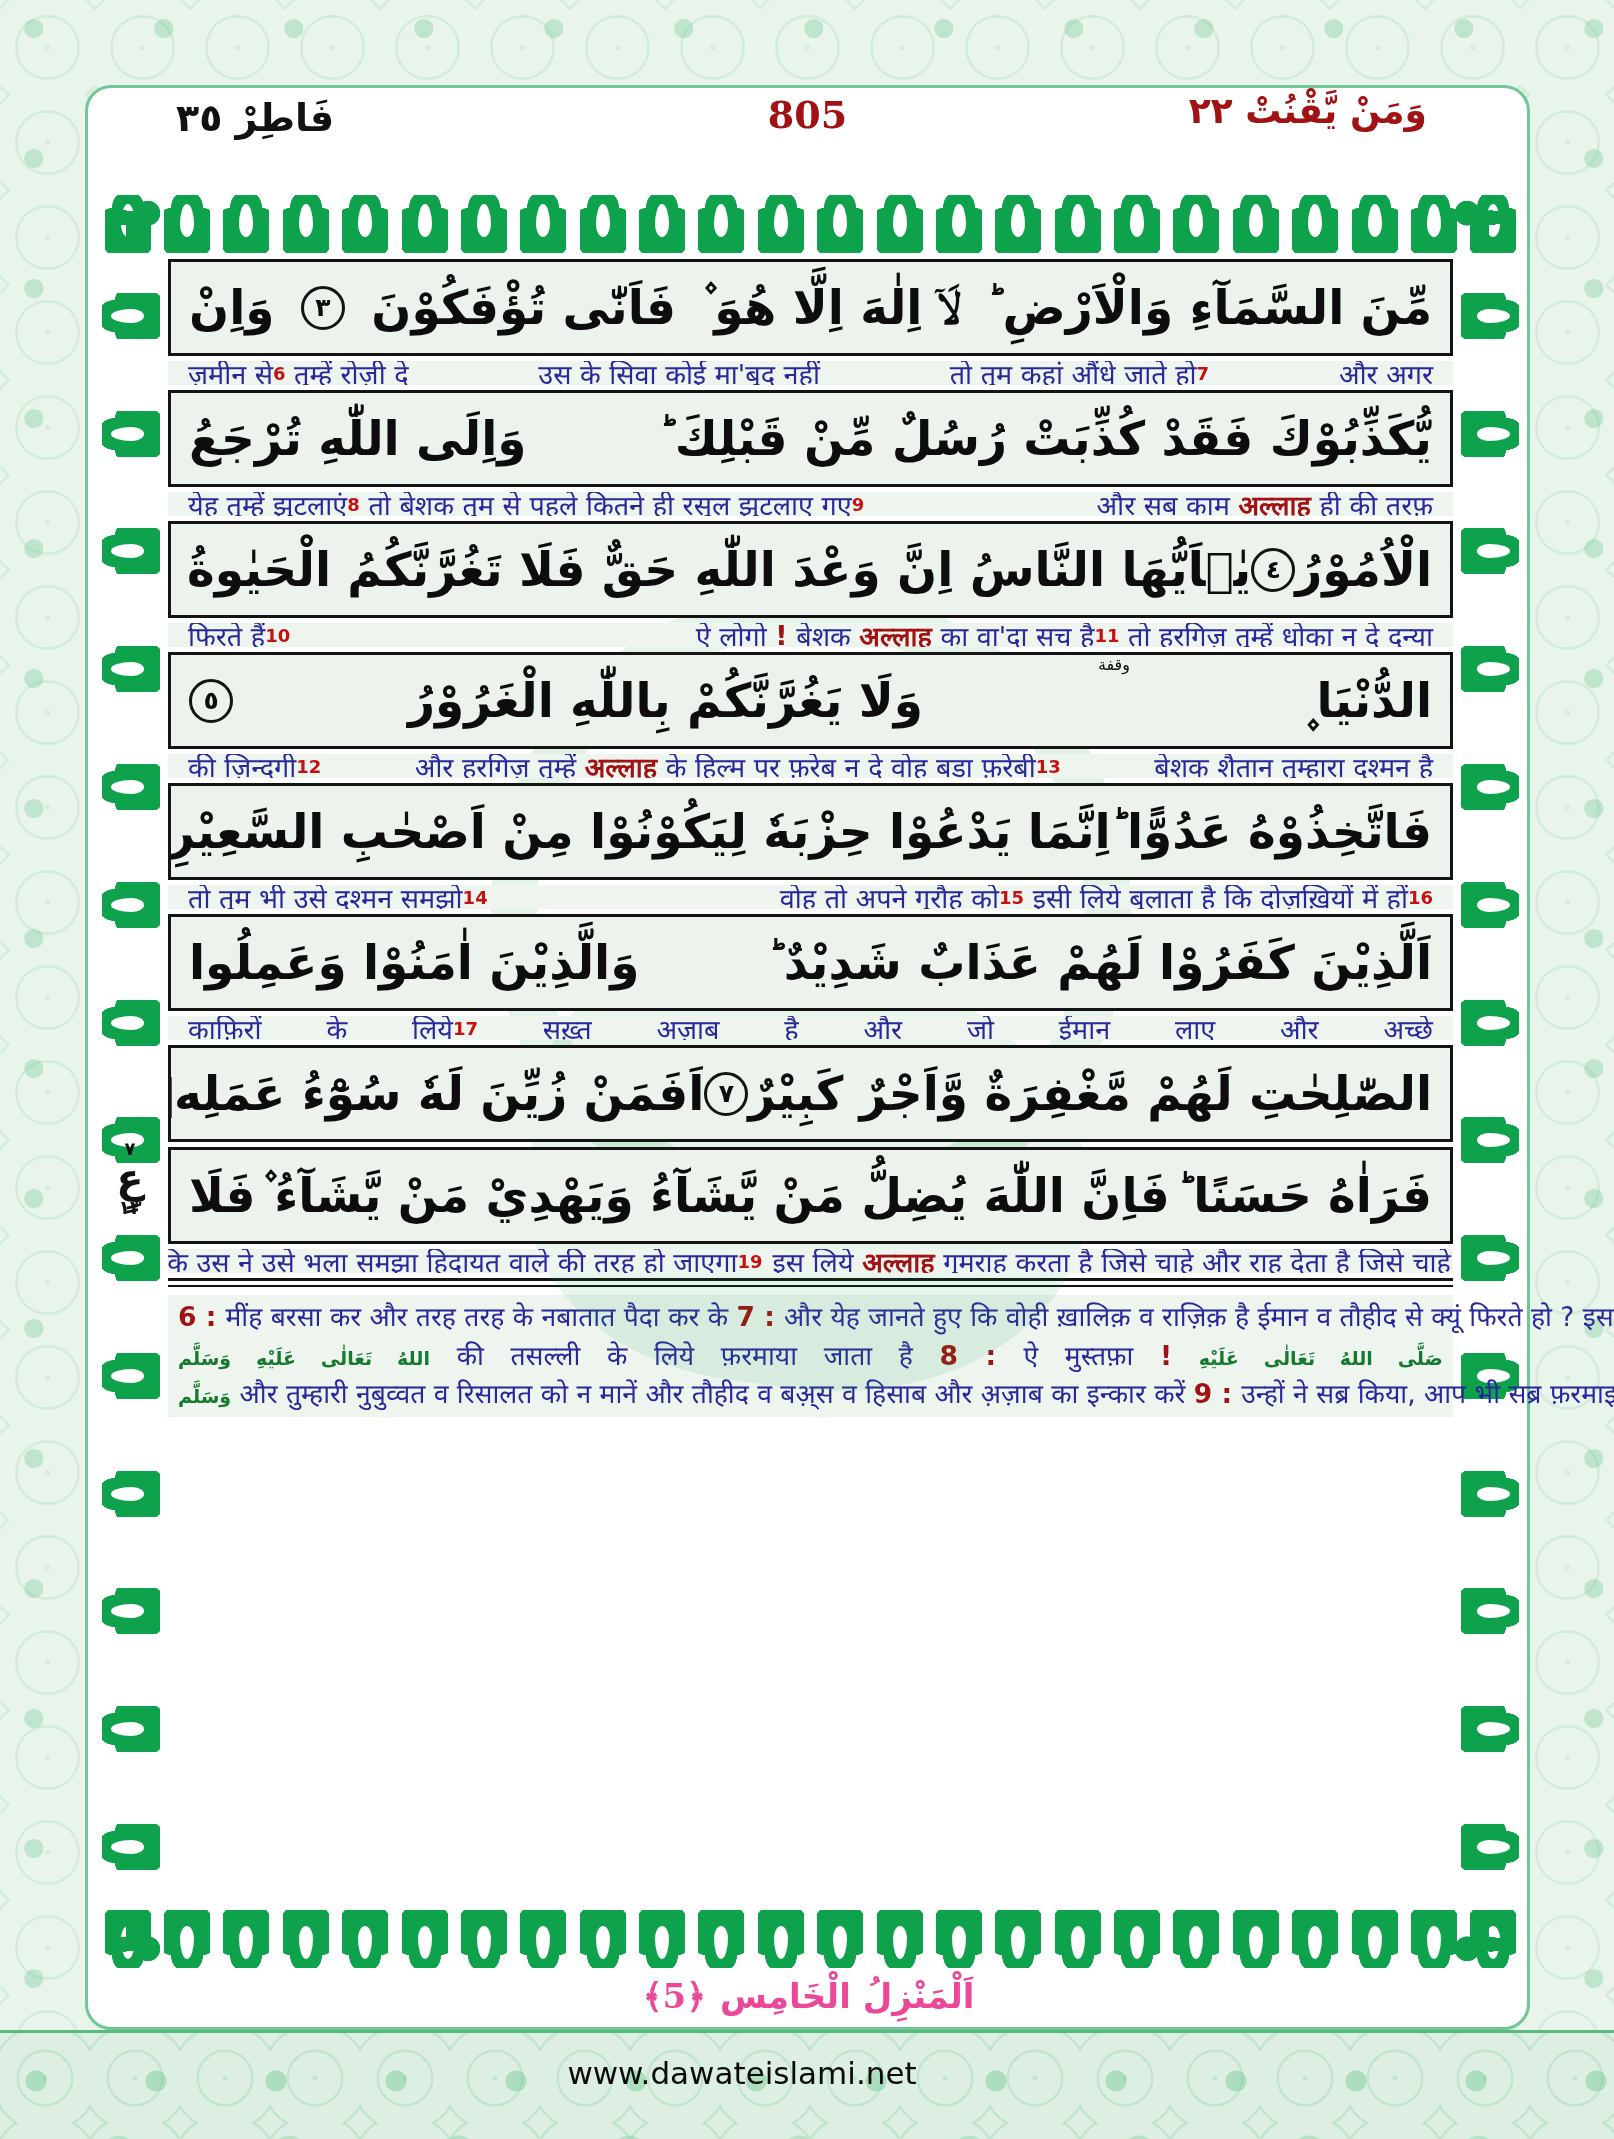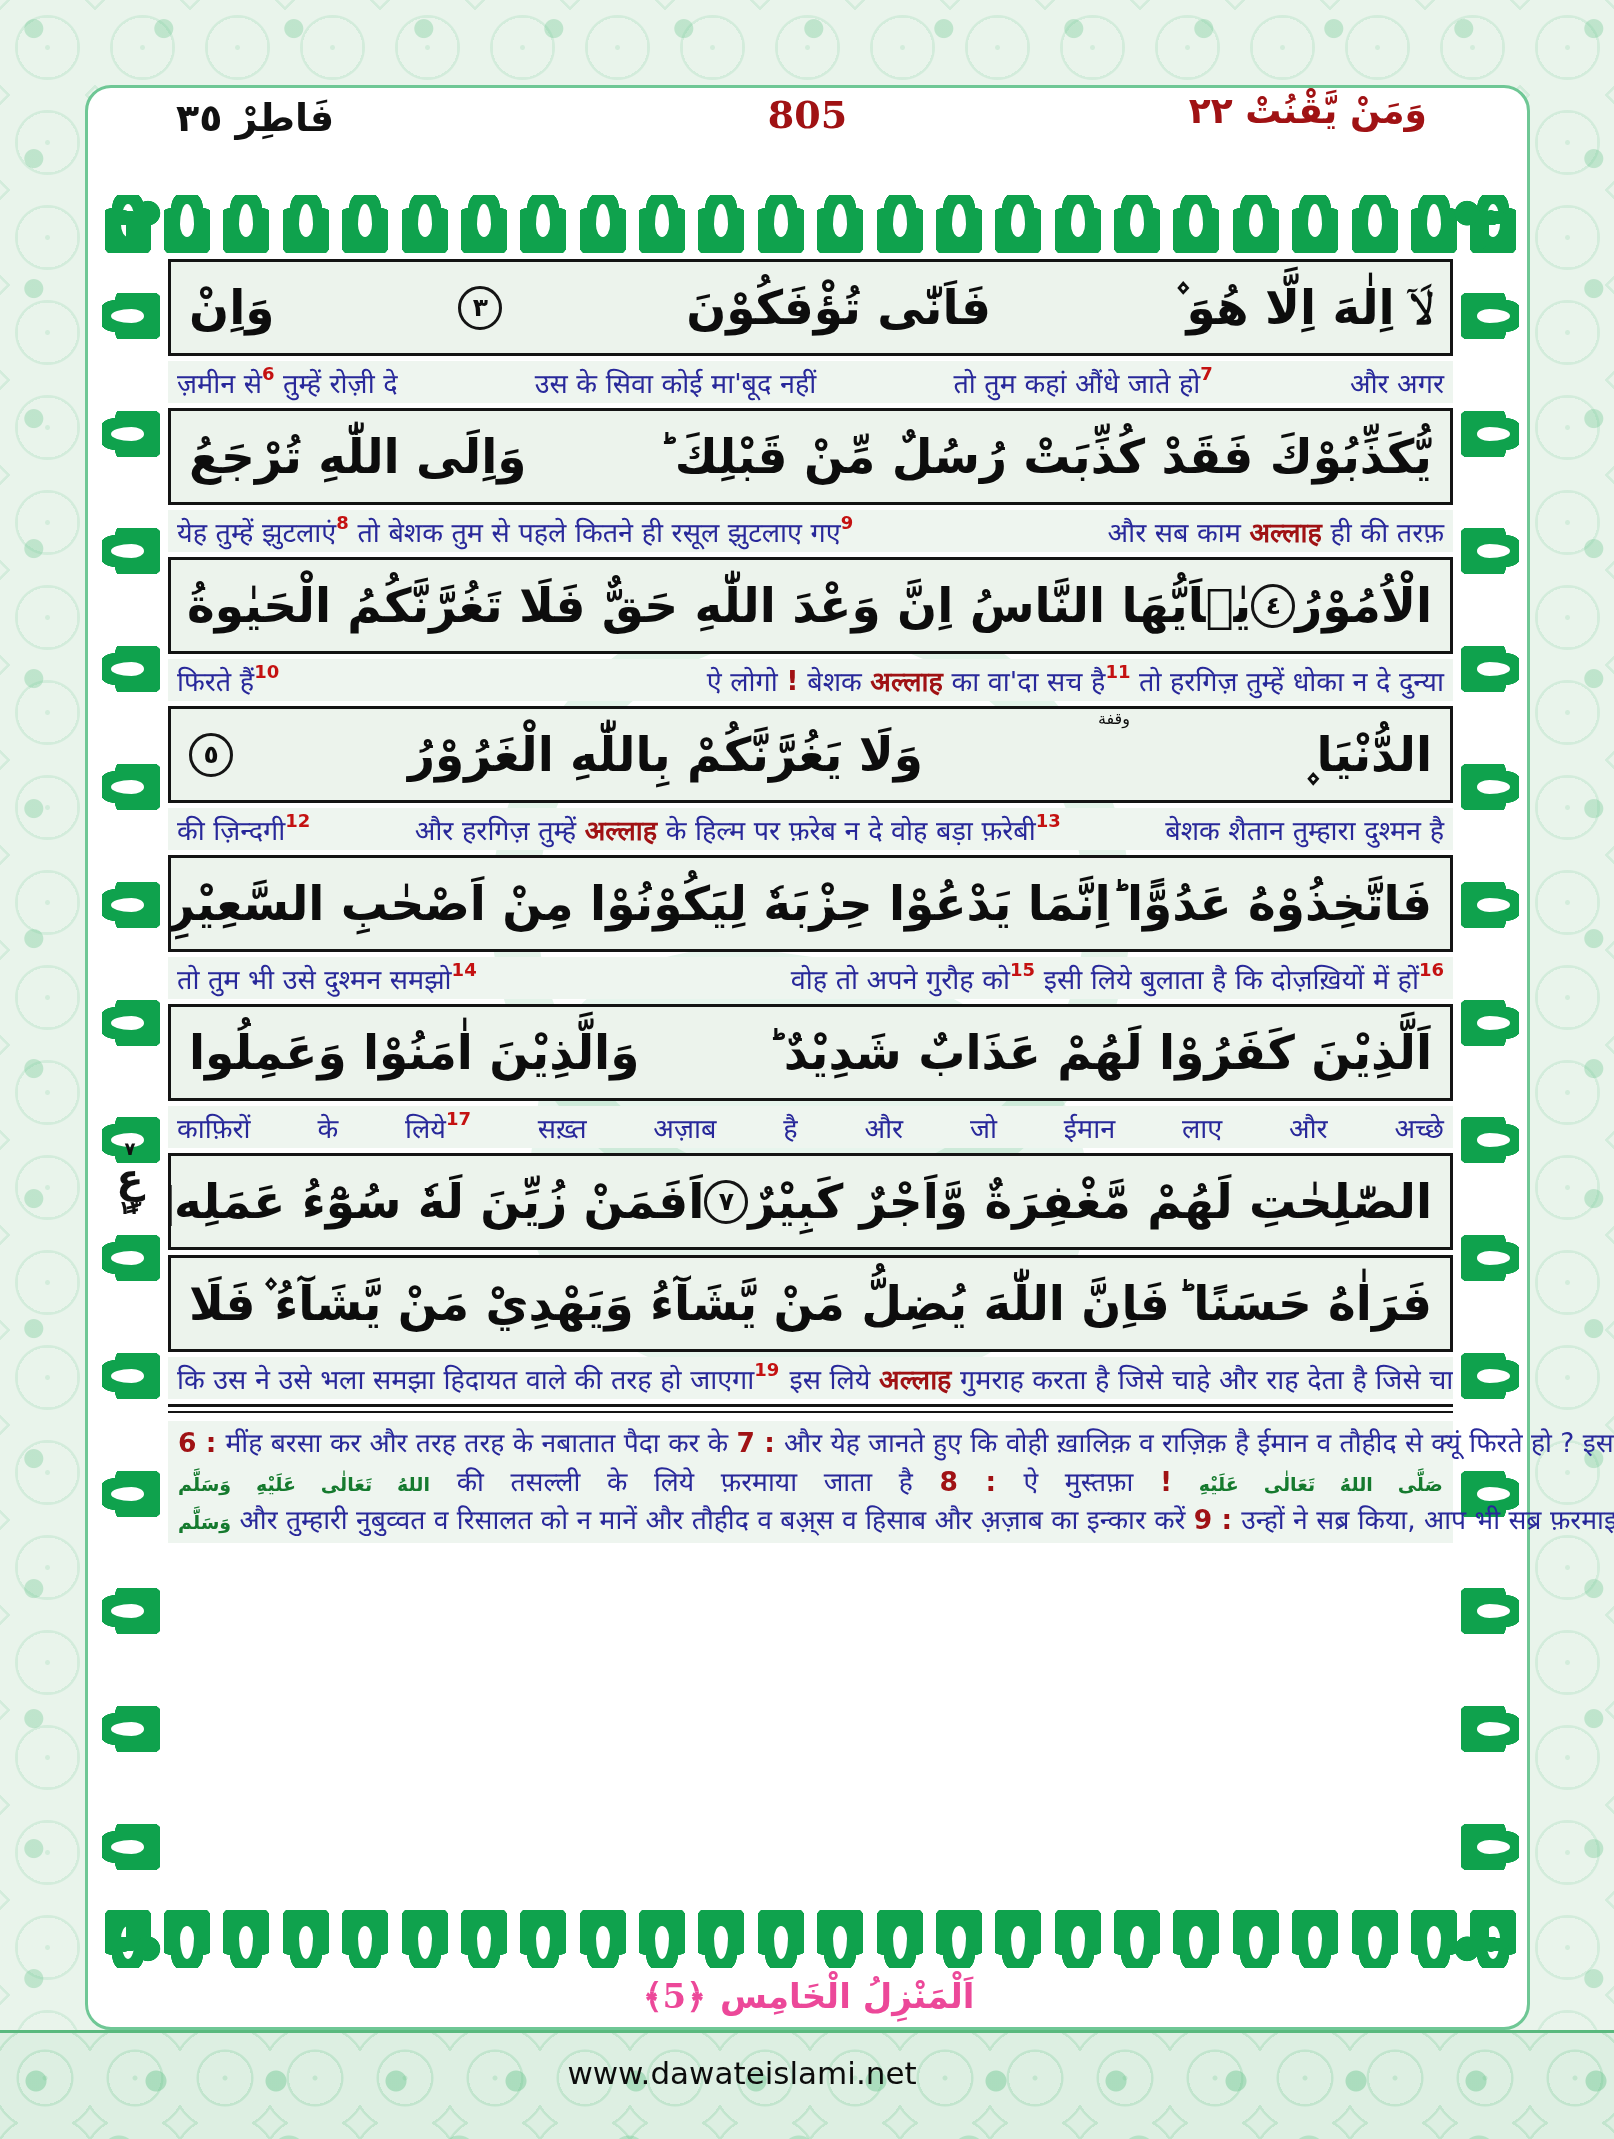--- a/index.html
+++ b/index.html
@@ -53,22 +53,22 @@
   .sprig.bl{left:14px;top:1812px;transform:scaleY(-1)}.sprig.br{right:14px;top:1812px;transform:scale(-1,-1)}
   
   .content{position:absolute;left:80px;top:171px;width:1285px;height:1649px}
   .wm-circle{position:absolute;left:50%;top:330px;transform:translateX(-50%);width:640px;height:640px;
       border:46px solid rgba(23,160,77,.12);border-radius:50%;pointer-events:none}
   .wm-blob{position:absolute;left:50%;top:700px;transform:translateX(-50%) rotate(8deg);width:560px;height:430px;
       background:rgba(23,160,77,.10);border-radius:42% 58% 55% 45%;pointer-events:none}
   .arabic-box{position:relative;height:97px;margin-bottom:5px;background:var(--boxbg);
       border:3px solid #141414;display:flex;direction:rtl;align-items:center;justify-content:space-between;
       padding:0 18px;font-size:47px;font-weight:bold;color:#0d0d0d;white-space:nowrap;overflow:hidden}
-  .hindi-row{position:relative;height:42px;margin-bottom:5px;background:var(--rowbg);
-      display:flex;align-items:center;justify-content:flex-start;padding:0 9px;
+  .hindi-row{position:relative;height:24px;margin-bottom:5px;background:var(--rowbg);
+      display:flex;align-items:center;justify-content:center;padding:0 20px;
       font-size:27px;color:var(--blue);white-space:pre;overflow:hidden}
   .t{white-space:pre}
   .gap{flex:1 1 18px;min-width:10px}
   .sup{color:var(--suprd);font-size:18px;font-weight:bold;align-self:flex-start;line-height:26px;white-space:pre}
   .red{color:var(--red);font-weight:bold;white-space:pre}
   .tiny{font-size:16px;font-weight:normal;align-self:flex-start;line-height:20px;white-space:pre}
   .aya{flex:0 0 auto;width:44px;height:44px;border:3px solid #141414;border-radius:50%;
       font-size:25px;font-weight:bold;display:inline-flex;align-items:center;justify-content:center;background:transparent}
   .separator{height:9px;border-top:3px solid #141414;border-bottom:2px solid #141414;margin:2px 0 8px 0}
   .commentary{background:var(--rowbg);padding:4px 10px 2px 10px;text-align:justify;
@@ -193,20 +193,21 @@
     <div class="sprig tl"></div>
     <div class="sprig tr"></div>
     <div class="sprig bl"></div>
     <div class="sprig br"></div>
 
     <div class="content">
       <div class="wm-circle"></div>
       <div class="wm-blob"></div>
       <div id="verses-host">
           <div class="arabic-box">
+            <span class="t">مِّنَ السَّمَآءِ وَالْاَرْضِ ؕ</span>
             <span class="t">لَاۤ اِلٰهَ اِلَّا هُوَ ۫</span>
             <span class="t">فَاَنّٰى تُؤْفَكُوْنَ</span>
             <span class="aya">٣</span>
             <span class="t">وَاِنْ</span>
           </div>
           <div class="hindi-row"><span class="t">ज़मीन से</span><span class="sup">6</span><span class="t"> तुम्हें रोज़ी दे</span><span class="gap"></span><span class="t">उस के सिवा कोई मा'बूद नहीं</span><span class="gap"></span><span class="t">तो तुम कहां औंधे जाते हो</span><span class="sup">7</span><span class="gap"></span><span class="t">और अगर</span></div>
           <div class="arabic-box">
             <span class="t">يُّكَذِّبُوْكَ فَقَدْ كُذِّبَتْ رُسُلٌ مِّنْ قَبْلِكَ ؕ</span>
             <span class="t">وَاِلَى اللّٰهِ تُرْجَعُ</span>
           </div>

